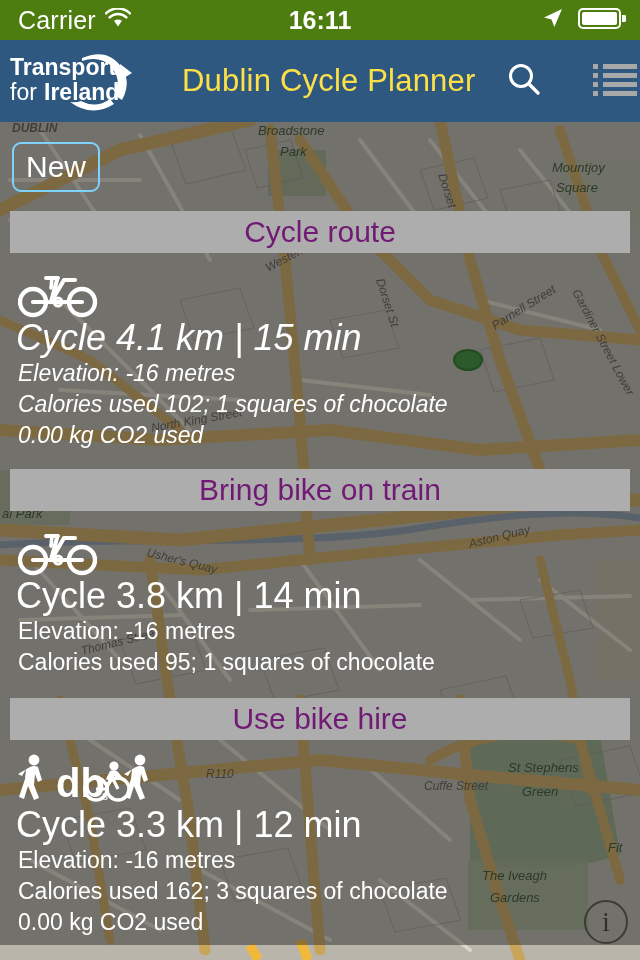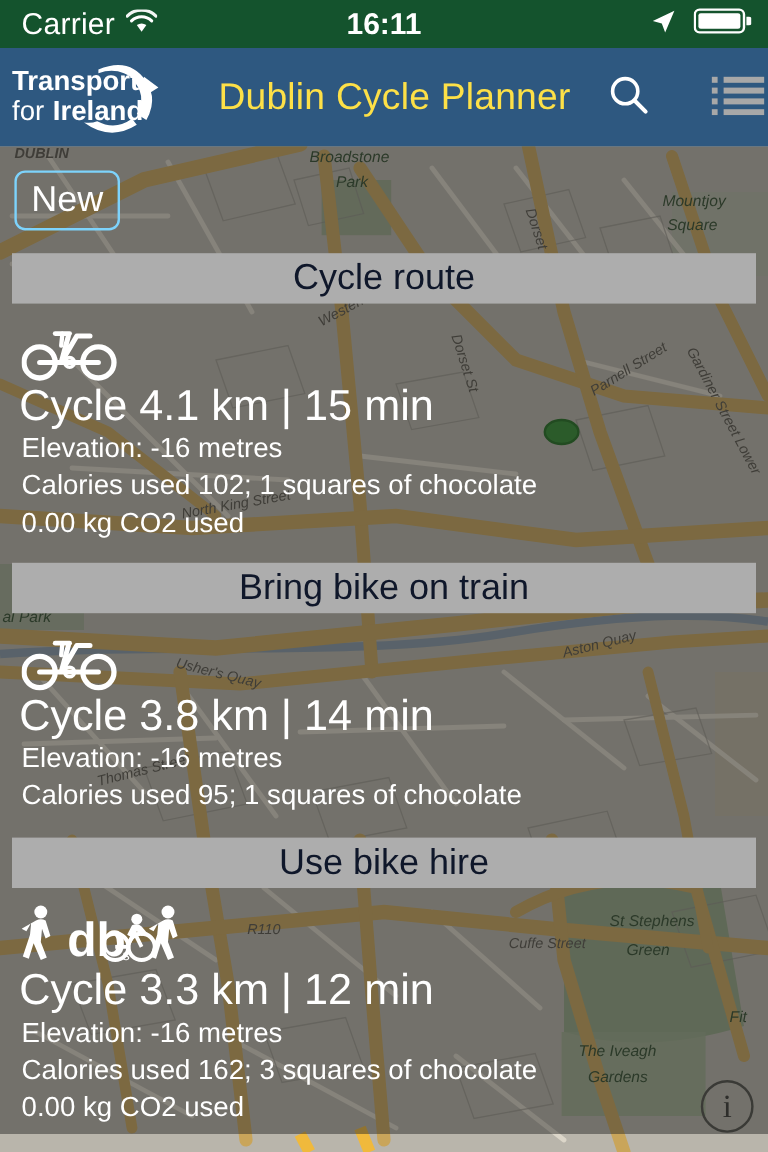--- a/index.html
+++ b/index.html
@@ -18,21 +18,21 @@
   
   .dim {
     position:absolute; left:0; right:0; top:122px; height:823px;
     background:rgba(40,40,38,0.48);
     pointer-events:none;
   }
 
   
   .statusbar {
     position:absolute; top:0; left:0; width:640px; height:40px;
-    background:#14532d; color:#fff;
+    background:#4d7c0f; color:#fff;
     display:flex; align-items:center;
   }
   .sb-left { display:flex; align-items:center; gap:9px; margin-left:18px; }
   .sb-carrier { font-size:25px; letter-spacing:.2px; }
   .sb-time {
     position:absolute; left:0; right:0; text-align:center;
     font-size:25px; font-weight:bold;
   }
   .sb-right {
     margin-left:auto; margin-right:14px;
@@ -61,21 +61,21 @@
     display:flex; align-items:center; justify-content:center;
     color:#fff; font-size:30px;
     background:transparent;
   }
 
   
   .sec-head {
     position:absolute; left:10px; width:620px; height:42px;
     background:#adadad;
     display:flex; align-items:center; justify-content:center;
-    color:#0f172a; font-size:30px;
+    color:#701a75; font-size:30px;
   }
 
   
   .route { position:absolute; left:0; width:640px; color:#fff; }
   .route-icon { height:54px; margin-left:18px; display:flex; align-items:flex-end; }
   .route-title { font-size:36px; margin-left:16px; line-height:1.12; white-space:nowrap; }
   .route-line { font-size:23px; margin-left:18px; line-height:1.34; white-space:nowrap; }
 
   
   .info-btn {
@@ -264,21 +264,21 @@
   </div>
 </div>
 
 <div class="new-btn">
   <span>New</span>
 </div>
 
 <div class="sec-head" style="top:211px;">
   <span>Cycle route</span>
 </div>
-<div class="route" style="top:264px;">
+<div class="route" style="top:264px;font-style:italic;">
   <div class="route-icon">
     <svg width="80" height="50" viewBox="0 0 80 50">
       <circle cx="15" cy="34" r="13" fill="none" stroke="#fff" stroke-width="4.4"></circle>
       <circle cx="64" cy="34" r="13" fill="none" stroke="#fff" stroke-width="4.4"></circle>
       <path d="M15 34 L33 34 L46 12 L57 12 M33 34 L46 34 L64 34 M39 12 L33 34" fill="none" stroke="#fff" stroke-width="4.2" stroke-linejoin="round" stroke-linecap="round"></path>
       <circle cx="40" cy="34" r="4" fill="none" stroke="#fff" stroke-width="3"></circle>
       <path d="M28 10 L40 10" stroke="#fff" stroke-width="4" stroke-linecap="round"></path>
       <path d="M34 10 L33 20" stroke="#fff" stroke-width="3.6" stroke-linecap="round"></path>
     </svg>
   </div>

